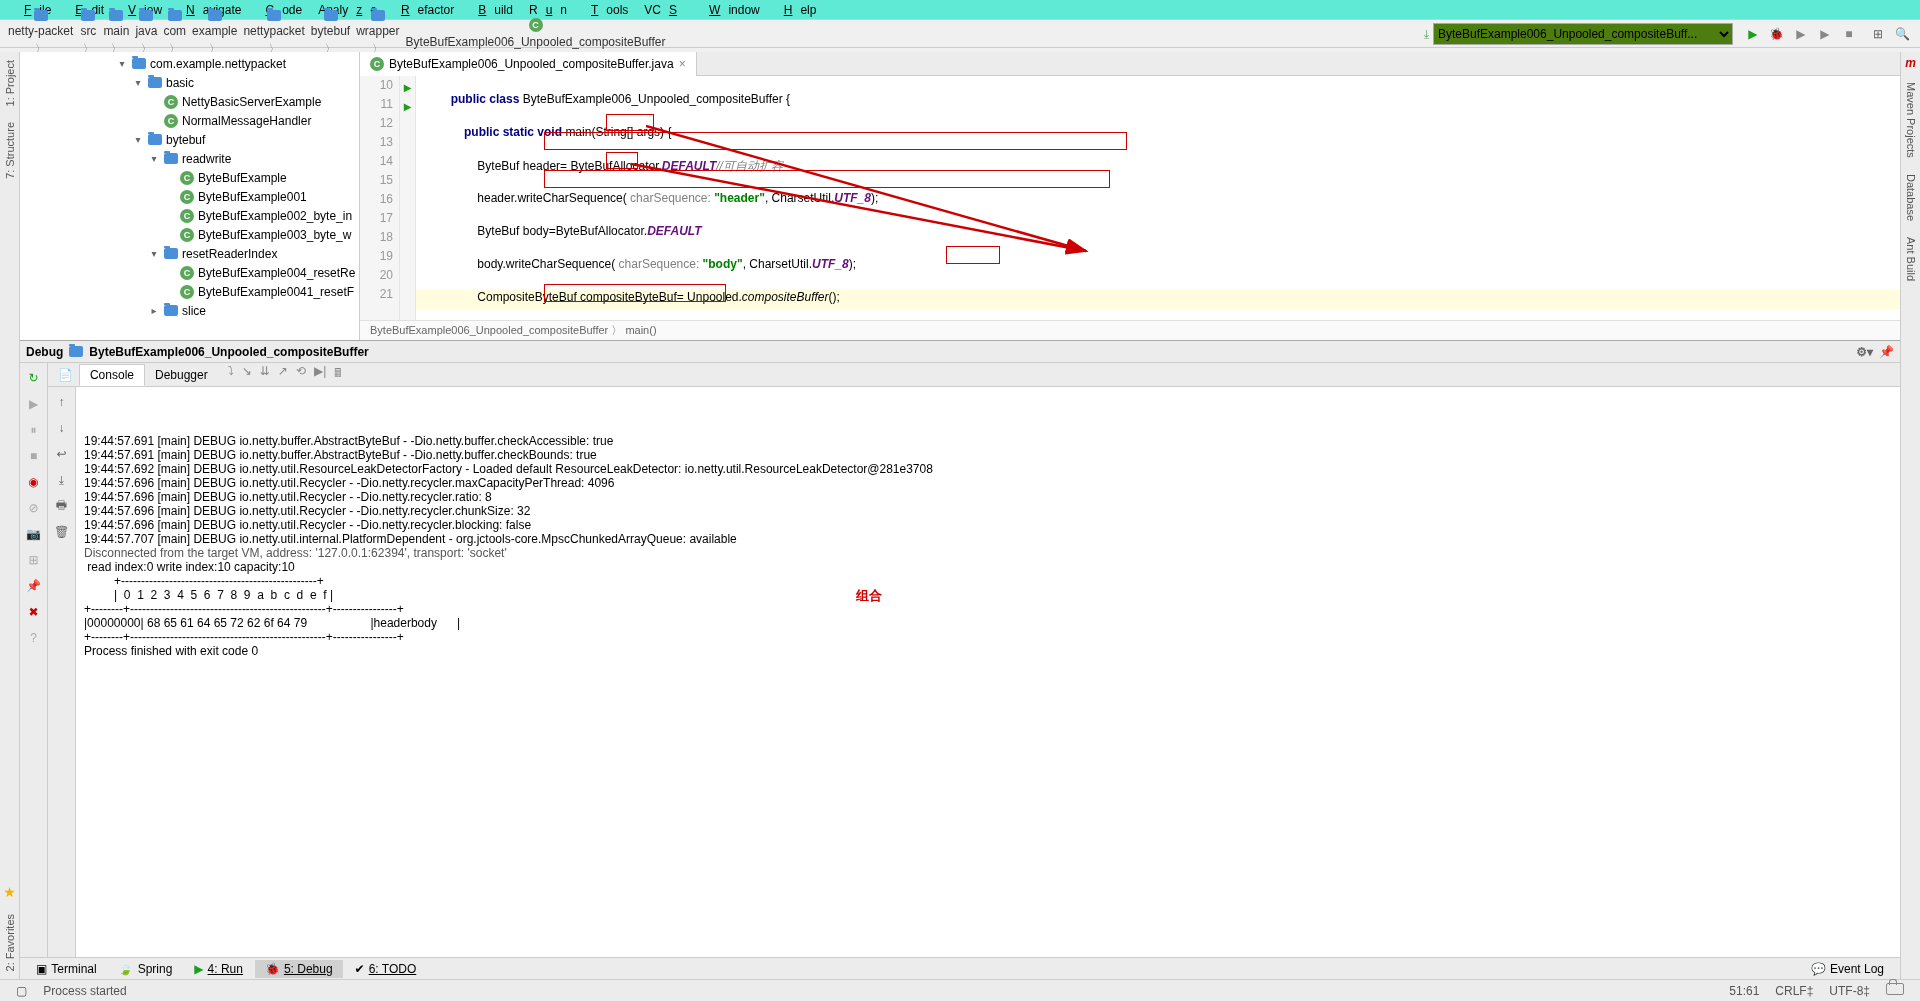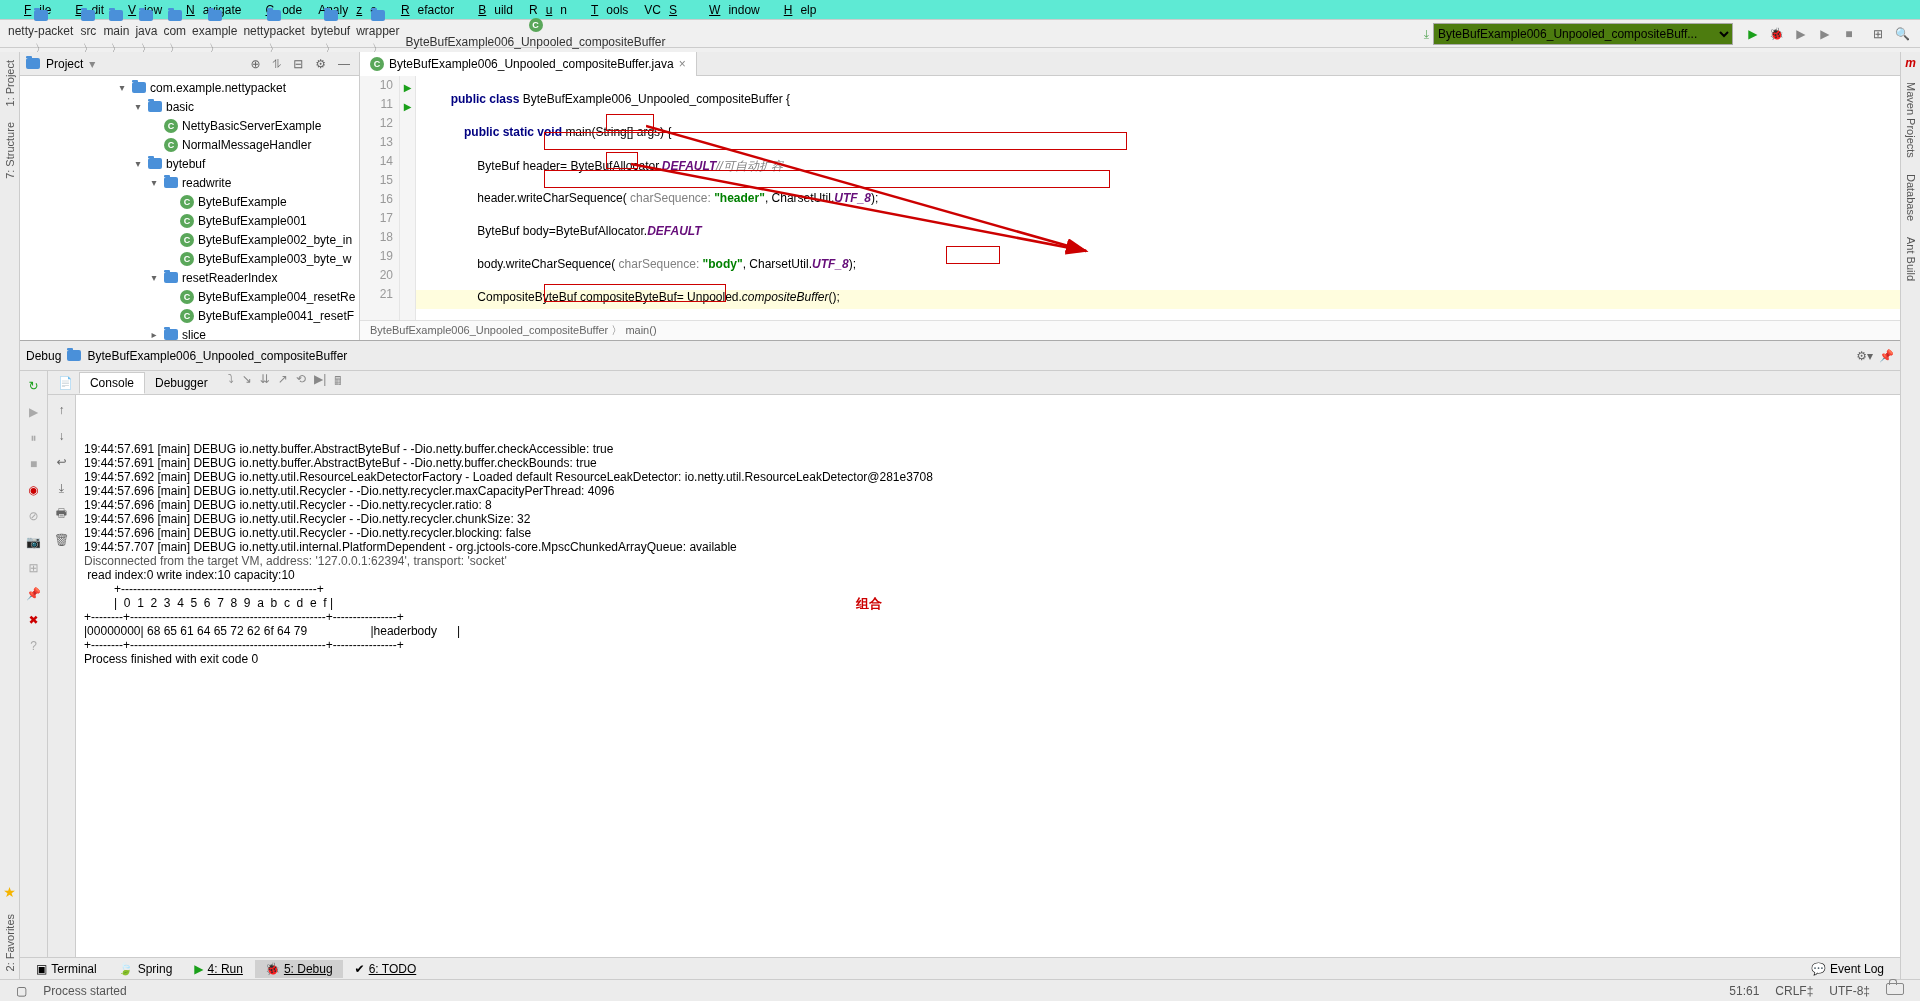--- a/index.html
+++ b/index.html
@@ -67,21 +67,21 @@
 .str { color: #008000; font-weight: bold; }
 .cmt { color: #808080; font-style: italic; }
 .it { font-style: italic; }
 .st { color: #660e7a; font-style: italic; font-weight: bold; }
 .redbox { position: absolute; border: 1.5px solid #cc0000; background: transparent; pointer-events: none; }
 .redarrow { position: absolute; pointer-events: none; }
 .editor-breadcrumb { height: 20px; background: #fafafa; border-top: 1px solid #e0e0e0; display: flex; align-items: center; padding: 0 10px; color: #666; font-size: 11px; }
 
 
 .debug-panel { flex: 1; display: flex; flex-direction: column; border-top: 1px solid #aaa; background: #fff; min-height: 0; }
-.debug-header { height: 30px; background: #ececec; border-bottom: 1px solid #ccc; display: flex; align-items: center; padding: 0 6px; gap: 6px; }
+.debug-header { height: 22px; background: #ececec; border-bottom: 1px solid #ccc; display: flex; align-items: center; padding: 0 6px; gap: 6px; font-weight: bold; }
 .debug-header .spacer { flex: 1; }
 .debug-body { flex: 1; display: flex; min-height: 0; }
 .debug-left { width: 28px; background: #ececec; border-right: 1px solid #ccc; display: flex; flex-direction: column; align-items: center; gap: 8px; padding: 6px 0; }
 .debug-left span { width: 18px; height: 18px; display: inline-flex; align-items: center; justify-content: center; color: #666; cursor: pointer; }
 .debug-main { flex: 1; display: flex; flex-direction: column; min-height: 0; }
 .debug-tabs { height: 24px; background: #ececec; border-bottom: 1px solid #ccc; display: flex; align-items: center; padding-left: 4px; gap: 0; }
 .debug-tabs .dtab { padding: 3px 10px; cursor: pointer; }
 .debug-tabs .dtab.active { background: #fff; border: 1px solid #ccc; border-bottom: 1px solid #fff; }
 .debug-tool { display: flex; gap: 8px; padding: 0 10px; }
 .debug-tool span { color: #888; cursor: pointer; }
@@ -202,31 +202,20 @@
   <div class="m-icon">m</div>
   <div class="tab">Maven Projects</div>
   <div class="tab">Database</div>
   <div class="tab">Ant Build</div>
 </div>
 
 <div class="main">
   <div class="body-row">
 
     <div class="project-panel">
-      <div class="project-header">
-        <span class="folder-icon"></span>
-        <span class="title">Project</span>
-        <span style="color:#888;">▾</span>
-        <span class="spacer"></span>
-        <span class="hicon">⊕</span>
-        <span class="hicon">⥮</span>
-        <span class="hicon">⊟</span>
-        <span class="hicon">⚙</span>
-        <span class="hicon">—</span>
-      </div>
       <div class="project-tree" id="project-tree">
           <div class="node" style="--pad: 64px;">
             <span class="caret open"></span>
             <span class="folder-icon"></span>
             <span>com.example.nettypacket</span>
           </div>
           <div class="node" style="--pad: 80px;">
             <span class="caret open"></span>
             <span class="folder-icon"></span>
             <span>basic</span>

